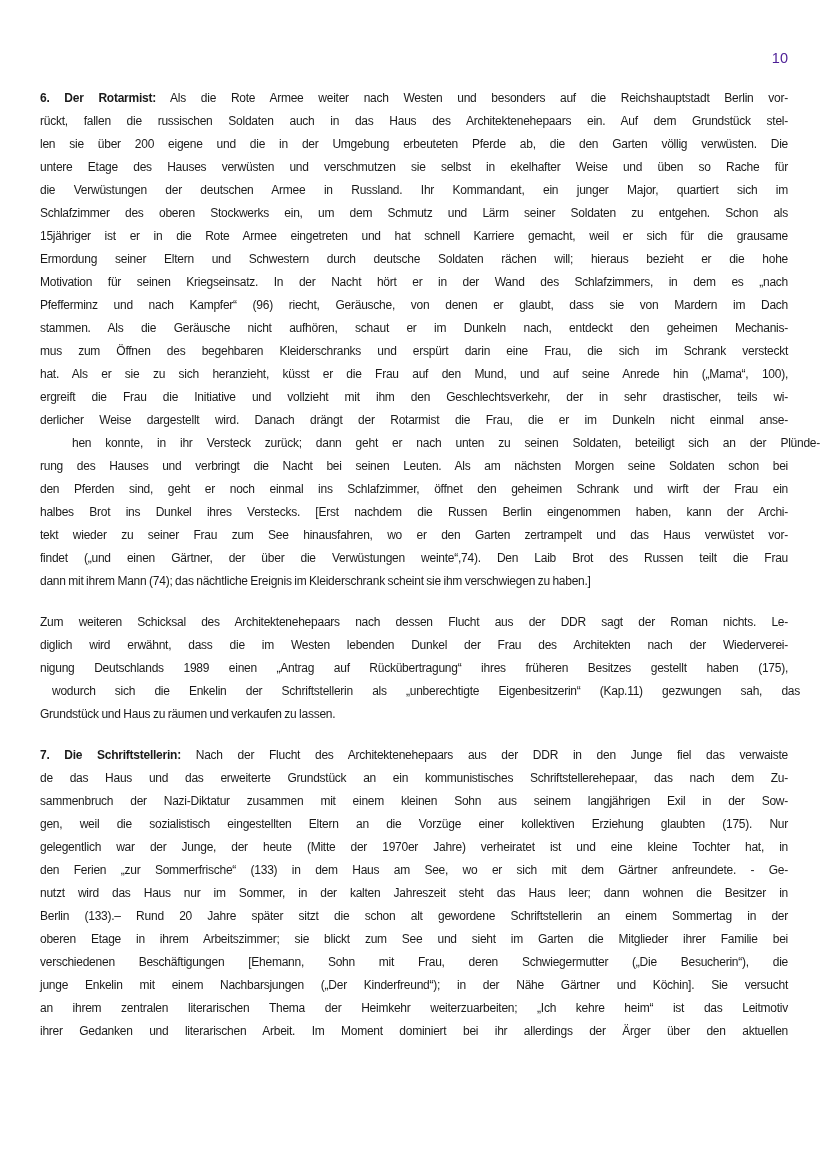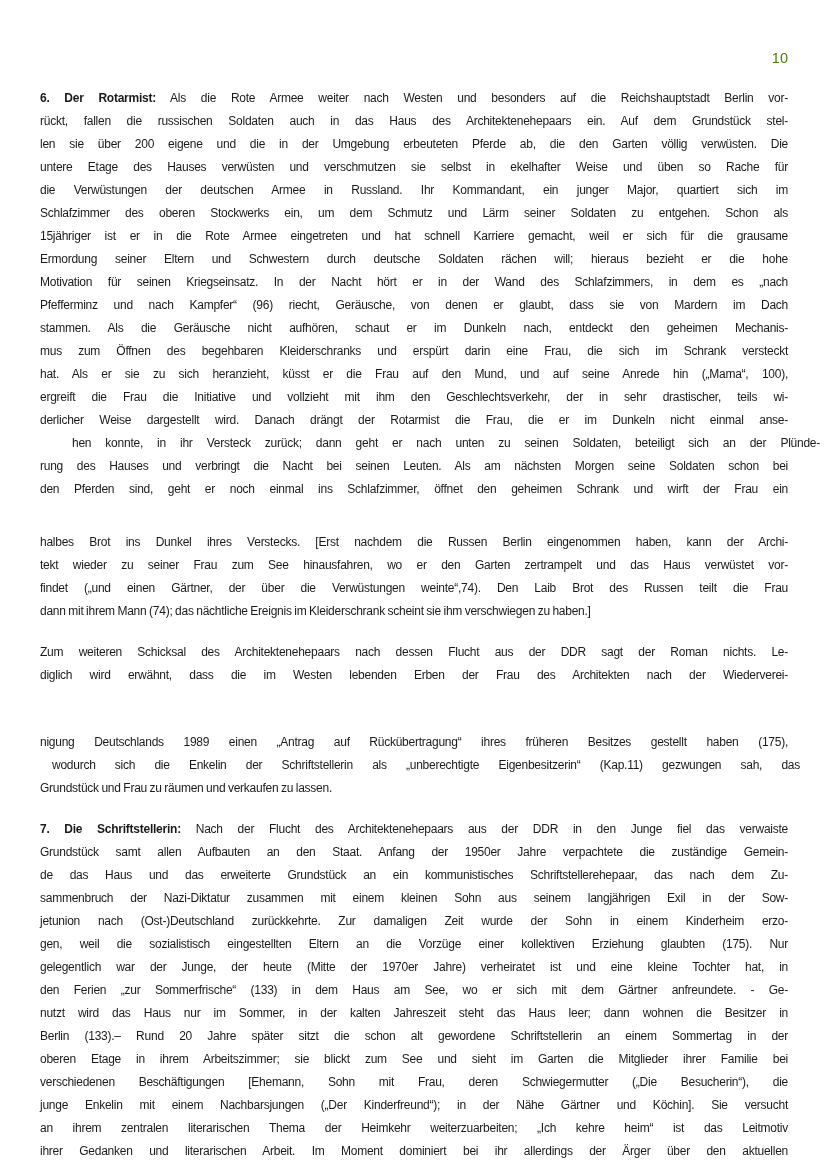--- a/index.html
+++ b/index.html
@@ -14,21 +14,21 @@
       overflow: hidden;
       font-family: "Liberation Sans", "DejaVu Sans", sans-serif;
       color: #1a1a1a;
     }
     .page-number {
       position: absolute;
       top: 48px;
       right: 40px;
       font-size: 14.5px;
       line-height: 20px;
-      color: #4d7c0f;
+      color: #4c1d95;
       margin-left: 19px;
     }
     .content {
       position: absolute;
       left: 40px;
       top: 87px;
       width: 748px;
     }
     .para {
       margin: 0 0 18px 0;
@@ -71,40 +71,38 @@
     <span class="line" style="width: 748px; white-space: nowrap;">Motivation für seinen Kriegseinsatz. In der Nacht hört er in der Wand des Schlafzimmers, in dem es „nach</span>
     <span class="line" style="width: 748px; white-space: nowrap;">Pfefferminz und nach Kampfer“ (96) riecht, Geräusche, von denen er glaubt, dass sie von Mardern im Dach</span>
     <span class="line" style="width: 748px; white-space: nowrap;">stammen. Als die Geräusche nicht aufhören, schaut er im Dunkeln nach, entdeckt den geheimen Mechanis-</span>
     <span class="line" style="width: 748px; white-space: nowrap;">mus zum Öffnen des begehbaren Kleiderschranks und erspürt darin eine Frau, die sich im Schrank versteckt</span>
     <span class="line" style="width: 748px; white-space: nowrap;">hat. Als er sie zu sich heranzieht, küsst er die Frau auf den Mund, und auf seine Anrede hin („Mama“, 100),</span>
     <span class="line" style="width: 748px; white-space: nowrap;">ergreift die Frau die Initiative und vollzieht mit ihm den Geschlechtsverkehr, der in sehr drastischer, teils wi-</span>
     <span class="line" style="width: 748px; white-space: nowrap;">derlicher Weise dargestellt wird. Danach drängt der Rotarmist die Frau, die er im Dunkeln nicht einmal anse-</span>
     <span class="line" style="width: 748px; white-space: nowrap; margin-left: 32px;">hen konnte, in ihr Versteck zurück; dann geht er nach unten zu seinen Soldaten, beteiligt sich an der Plünde-</span>
     <span class="line" style="width: 748px; white-space: nowrap;">rung des Hauses und verbringt die Nacht bei seinen Leuten. Als am nächsten Morgen seine Soldaten schon bei</span>
     <span class="line" style="width: 748px; white-space: nowrap;">den Pferden sind, geht er noch einmal ins Schlafzimmer, öffnet den geheimen Schrank und wirft der Frau ein</span>
-    <span class="line" style="width: 748px; white-space: nowrap; margin-top: 30px;">halbes Brot ins Dunkel ihres Verstecks. [Erst nachdem die Russen Berlin eingenommen haben, kann der Archi-</span>
+    <span class="line" style="width: 748px; white-space: nowrap;">halbes Brot ins Dunkel ihres Verstecks. [Erst nachdem die Russen Berlin eingenommen haben, kann der Archi-</span>
     <span class="line" style="width: 748px; white-space: nowrap;">tekt wieder zu seiner Frau zum See hinausfahren, wo er den Garten zertrampelt und das Haus verwüstet vor-</span>
     <span class="line" style="width: 748px; white-space: nowrap;">findet („und einen Gärtner, der über die Verwüstungen weinte“,74). Den Laib Brot des Russen teilt die Frau</span>
     <span class="line last" style="width: 748px; white-space: nowrap;">dann mit ihrem Mann (74); das nächtliche Ereignis im Kleiderschrank scheint sie ihm verschwiegen zu haben.]</span>
   </div>
 
   <div class="para">
     <span class="line" style="width: 748px; white-space: nowrap;">Zum weiteren Schicksal des Architektenehepaars nach dessen Flucht aus der DDR sagt der Roman nichts. Le-</span>
-    <span class="line" style="width: 748px; white-space: nowrap;">diglich wird erwähnt, dass die im Westen lebenden Erben der Frau des Architekten nach der Wiederverei-</span>
-    <span class="line" style="width: 748px; white-space: nowrap; margin-top: 44px;">nigung Deutschlands 1989 einen „Antrag auf Rückübertragung“ ihres früheren Besitzes gestellt haben (175),</span>
+    <span class="line" style="width: 748px; white-space: nowrap;">diglich wird erwähnt, dass die im Westen lebenden Dunkel der Frau des Architekten nach der Wiederverei-</span>
+    <span class="line" style="width: 748px; white-space: nowrap;">nigung Deutschlands 1989 einen „Antrag auf Rückübertragung“ ihres früheren Besitzes gestellt haben (175),</span>
     <span class="line" style="width: 748px; white-space: nowrap; margin-left: 12px;">wodurch sich die Enkelin der Schriftstellerin als „unberechtigte Eigenbesitzerin“ (Kap.11) gezwungen sah, das</span>
-    <span class="line last" style="width: 748px; white-space: nowrap;">Grundstück und Frau zu räumen und verkaufen zu lassen.</span>
+    <span class="line last" style="width: 748px; white-space: nowrap;">Grundstück und Haus zu räumen und verkaufen zu lassen.</span>
   </div>
 
   <div class="para">
     <span class="line" style="width: 748px; white-space: nowrap;"><span class="heading">7. Die Schriftstellerin:</span><span> Nach der Flucht des Architektenehepaars aus der DDR in den Junge fiel das verwaiste</span></span>
-    <span class="line" style="width: 748px; white-space: nowrap;">Grundstück samt allen Aufbauten an den Staat. Anfang der 1950er Jahre verpachtete die zuständige Gemein-</span>
     <span class="line" style="width: 748px; white-space: nowrap;">de das Haus und das erweiterte Grundstück an ein kommunistisches Schriftstellerehepaar, das nach dem Zu-</span>
     <span class="line" style="width: 748px; white-space: nowrap;">sammenbruch der Nazi-Diktatur zusammen mit einem kleinen Sohn aus seinem langjährigen Exil in der Sow-</span>
-    <span class="line" style="width: 748px; white-space: nowrap;">jetunion nach (Ost-)Deutschland zurückkehrte. Zur damaligen Zeit wurde der Sohn in einem Kinderheim erzo-</span>
     <span class="line" style="width: 748px; white-space: nowrap;">gen, weil die sozialistisch eingestellten Eltern an die Vorzüge einer kollektiven Erziehung glaubten (175). Nur</span>
     <span class="line" style="width: 748px; white-space: nowrap;">gelegentlich war der Junge, der heute (Mitte der 1970er Jahre) verheiratet ist und eine kleine Tochter hat, in</span>
     <span class="line" style="width: 748px; white-space: nowrap;">den Ferien „zur Sommerfrische“ (133) in dem Haus am See, wo er sich mit dem Gärtner anfreundete.  - Ge-</span>
     <span class="line" style="width: 748px; white-space: nowrap;">nutzt wird das Haus nur im Sommer, in der kalten Jahreszeit steht das Haus leer; dann wohnen die Besitzer in</span>
     <span class="line" style="width: 748px; white-space: nowrap;">Berlin (133).– Rund 20 Jahre später sitzt die schon alt gewordene Schriftstellerin an einem Sommertag in der</span>
     <span class="line" style="width: 748px; white-space: nowrap;">oberen Etage in ihrem Arbeitszimmer; sie blickt zum See und sieht im Garten die Mitglieder ihrer Familie bei</span>
     <span class="line" style="width: 748px; white-space: nowrap;">verschiedenen Beschäftigungen [Ehemann, Sohn mit Frau, deren Schwiegermutter („Die Besucherin“), die</span>
     <span class="line" style="width: 748px; white-space: nowrap;">junge Enkelin mit einem Nachbarsjungen („Der Kinderfreund“); in der Nähe Gärtner und Köchin]. Sie versucht</span>
     <span class="line" style="width: 748px; white-space: nowrap;">an ihrem zentralen literarischen Thema der Heimkehr weiterzuarbeiten; „Ich kehre heim“ ist das Leitmotiv</span>
     <span class="line" style="width: 748px; white-space: nowrap;">ihrer Gedanken und literarischen Arbeit. Im Moment dominiert bei ihr allerdings der Ärger über den aktuellen</span>

